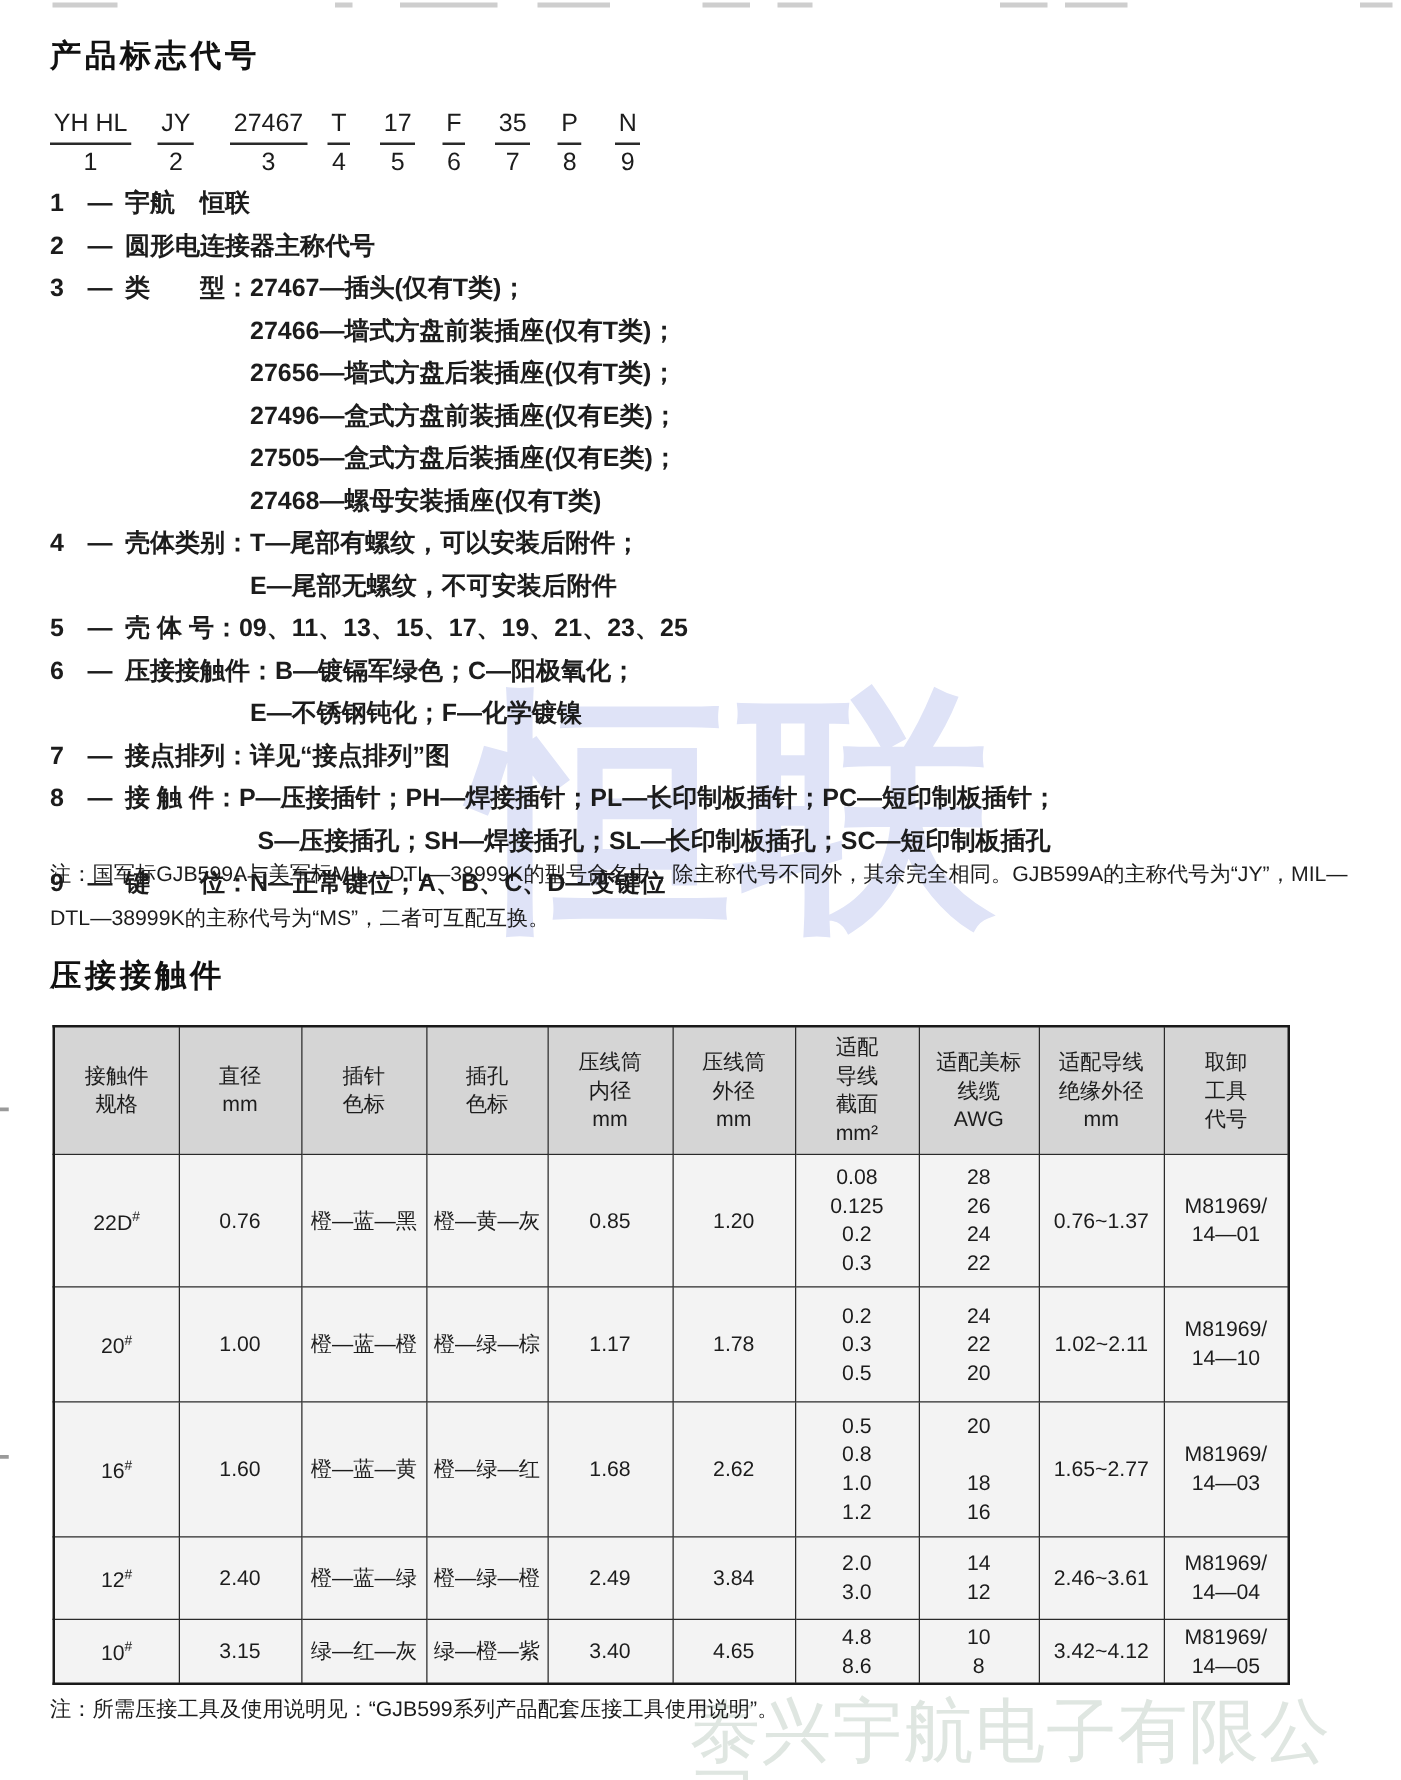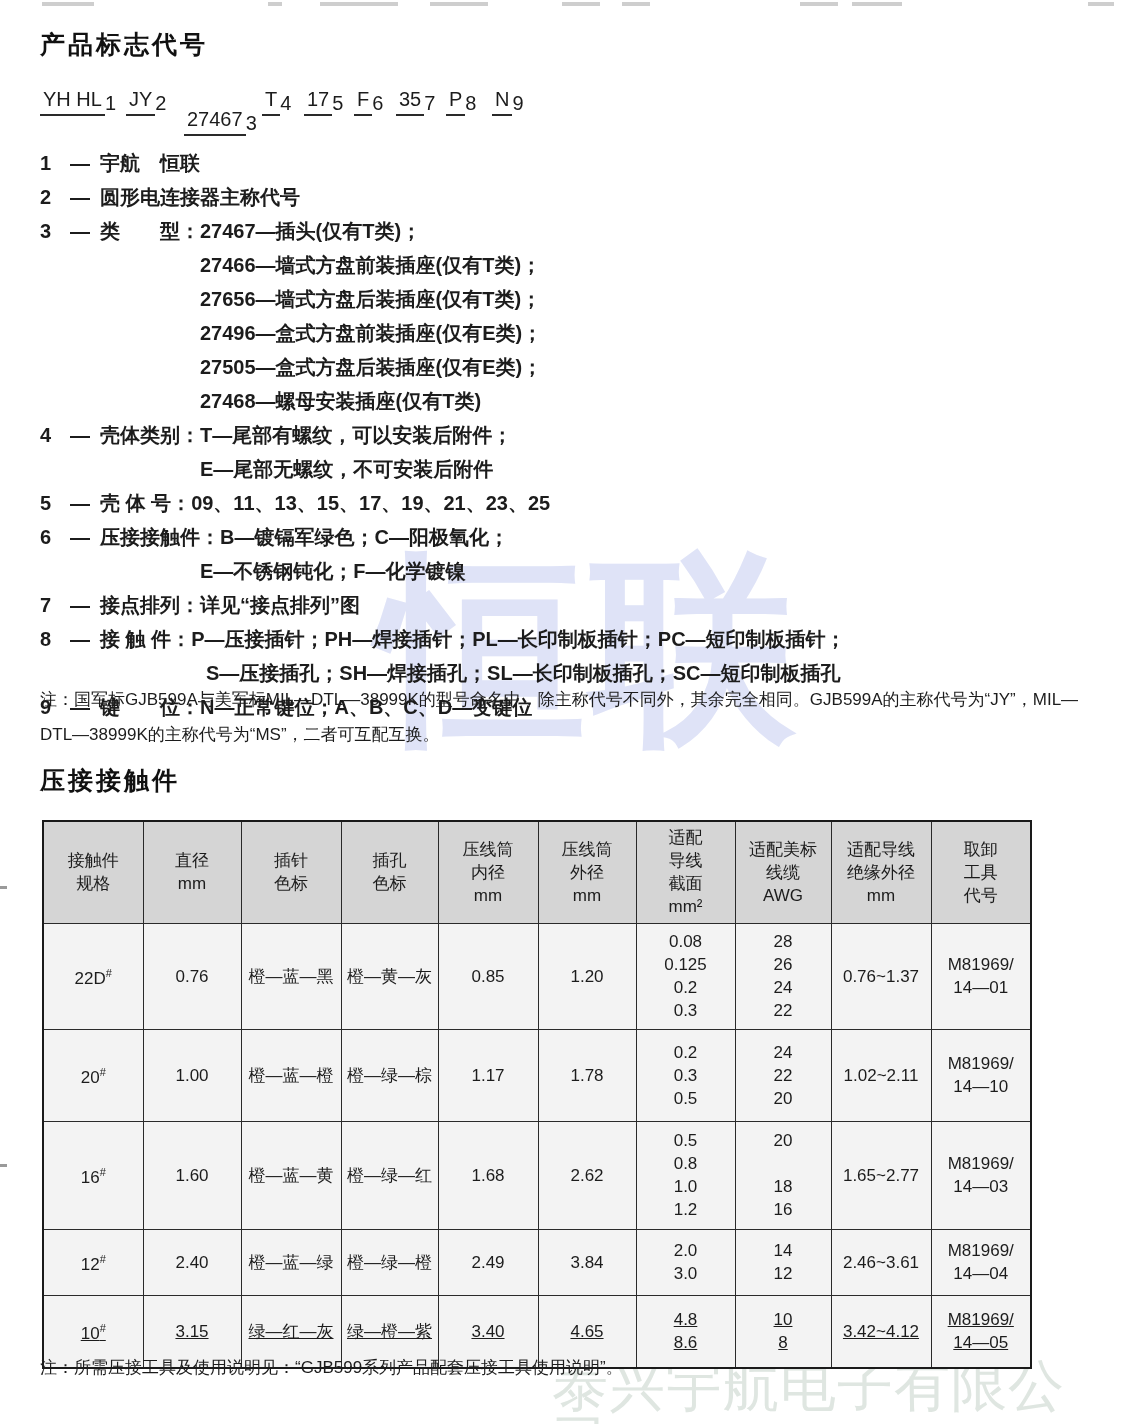--- a/index.html
+++ b/index.html
@@ -16,21 +16,21 @@
 
   .content{position:absolute;inset:0;z-index:2;}
 
   
   .top-art span{position:absolute;top:2px;height:4px;background:#bdbdbd;opacity:.75;}
   .left-art{position:absolute;left:0;width:7px;height:3px;background:#9a9a9a;}
 
   .sec-title{position:absolute;left:40px;font-size:25px;font-weight:600;letter-spacing:3px;color:#111;}
 
   
-  .code-item{position:absolute;top:88px;display:flex;flex-direction:row;align-items:center;font-size:20px;}
+  .code-item{position:absolute;top:88px;display:flex;flex-direction:column;align-items:center;font-size:20px;}
   .code-val{border-bottom:2px solid #2a2a2a;padding:0 3px 3px;white-space:nowrap;}
   .code-num{margin-top:3px;}
 
   
   .legend{position:absolute;left:40px;top:146px;font-size:20px;line-height:34px;font-weight:bold;}
   .lg-row{white-space:nowrap;}
   .lg-num{display:inline-block;width:20px;}
   .lg-dash{display:inline-block;width:40px;text-align:center;}
   .lg-cont{white-space:nowrap;padding-left:160px;}
   .lg-cont.c8{padding-left:166px;}
@@ -41,21 +41,21 @@
 
   
   .crimp-table{position:absolute;left:42px;top:820px;width:988px;table-layout:fixed;
                border-collapse:collapse;border:2px solid #1a1a1a;}
   .crimp-table th,.crimp-table td{border:1px solid #2a2a2a;text-align:center;vertical-align:middle;
                padding:0;font-weight:400;white-space:pre-line;}
   .crimp-table th{background:#d5d5d5;font-size:17px;line-height:23px;}
   .crimp-table td{background:#f3f3f3;font-size:17px;line-height:23px;}
   .crimp-table sup{font-size:11px;}
   tr.h-head{height:102px;} tr.h-r0{height:106px;} tr.h-r1{height:92px;}
-  tr.h-r2{height:108px;} tr.h-r3{height:66px;margin-left:48px;} tr.h-r4{height:73px;text-decoration:underline;}
+  tr.h-r2{height:108px;} tr.h-r3{height:66px;margin-left:48px;} tr.h-r4{height:52px;}
 </style>
 </head>
 <body>
 
 <div class="page">
 
   <div class="wm-center">恒联</div>
   <div class="wm-bottom">泰兴宇航电子有限公司</div>
 
   <div class="content">
@@ -78,21 +78,21 @@
 
     <div>
       <div class="code-item" style="left:40px;">
           <span class="code-val">YH HL</span>
           <span class="code-num">1</span>
         </div>
       <div class="code-item" style="left:126px;">
           <span class="code-val">JY</span>
           <span class="code-num">2</span>
         </div>
-      <div class="code-item" style="left:184px;margin-top:20px;">
+      <div class="code-item" style="left:184px;">
           <span class="code-val">27467</span>
           <span class="code-num">3</span>
         </div>
       <div class="code-item" style="left:262px;">
           <span class="code-val">T</span>
           <span class="code-num">4</span>
         </div>
       <div class="code-item" style="left:304px;align-items:center;">
           <span class="code-val">17</span>
           <span class="code-num">5</span>

